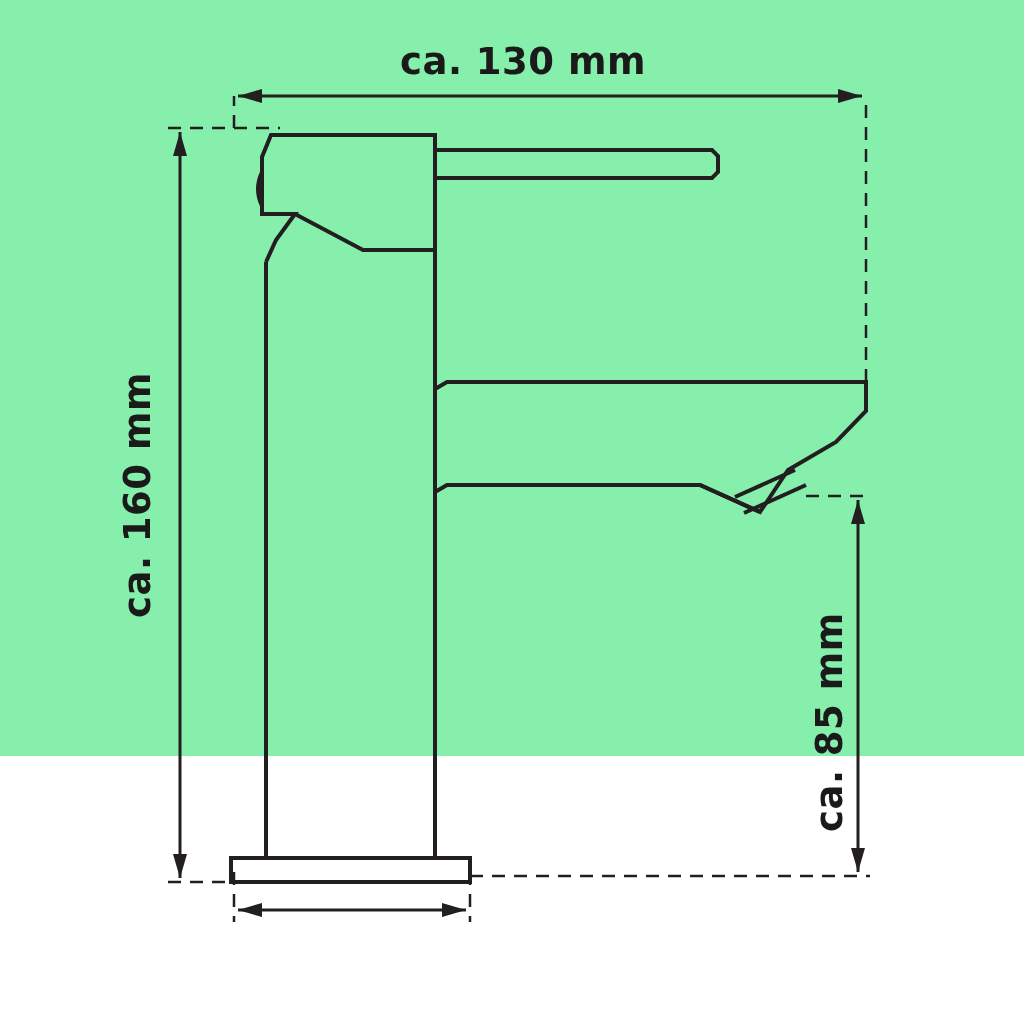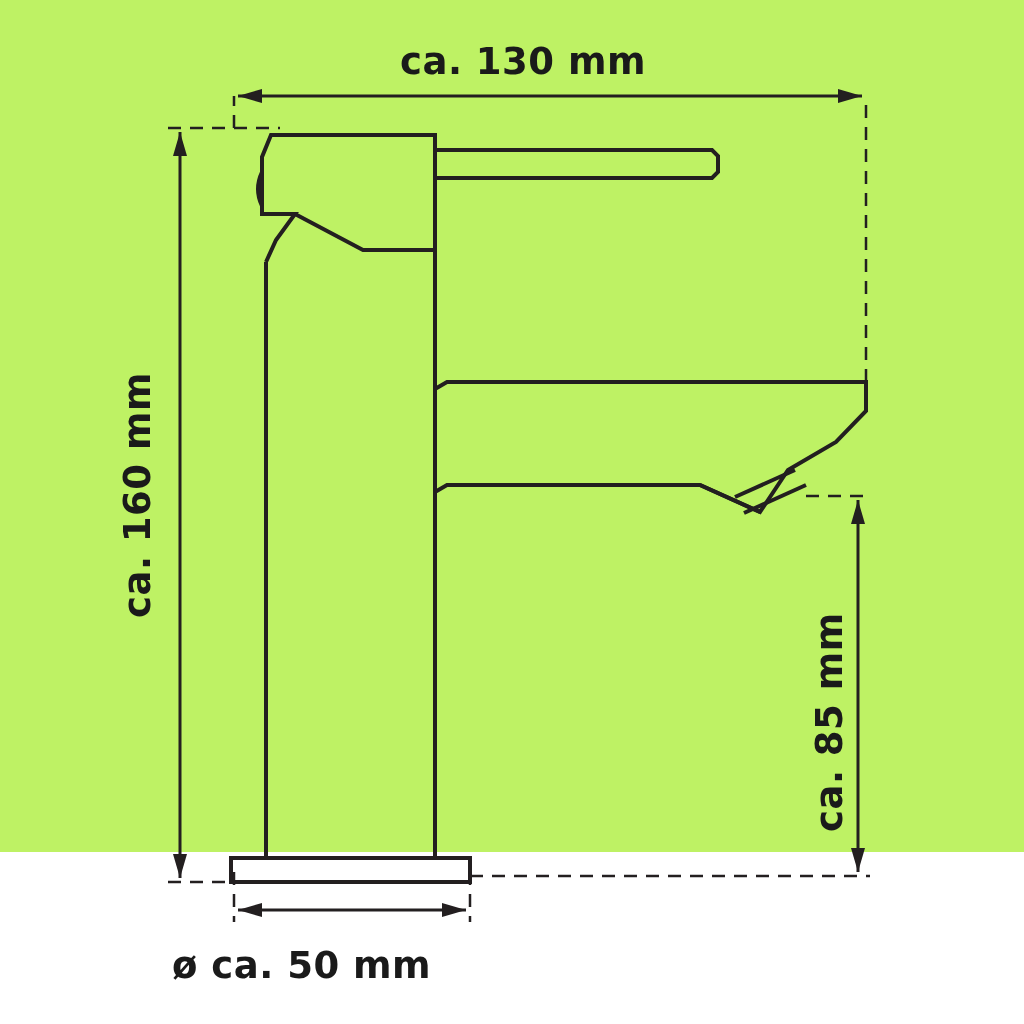--- a/index.html
+++ b/index.html
@@ -9,22 +9,22 @@
   }
   body {
     width: 1024px;
     height: 1024px;
     overflow: hidden;
     font-family: "DejaVu Sans", sans-serif;
   }
   #stage {
     position: relative;
     width: 1024px;
-    height: 852px;
-    background: #bef264;
+    height: 756px;
+    background: #86efac;
   }
   #diagram {
     position: absolute;
     left: 0;
     top: 0;
   }
   .dim-label {
     position: absolute;
     color: #1a1a1a;
     font-family: "DejaVu Sans", sans-serif;
@@ -121,15 +121,14 @@
       </g>
     </g>
   </svg>
 
   <div class="dim-label" id="label-width">ca. 130 mm</div>
 
   <div class="dim-label" id="label-height">ca. 160 mm</div>
 
   <div class="dim-label" id="label-spout">ca. 85 mm</div>
 
-  <div class="dim-label" id="label-diameter">ø ca. 50 mm</div>
 
 </div>
 
 </body></html>

